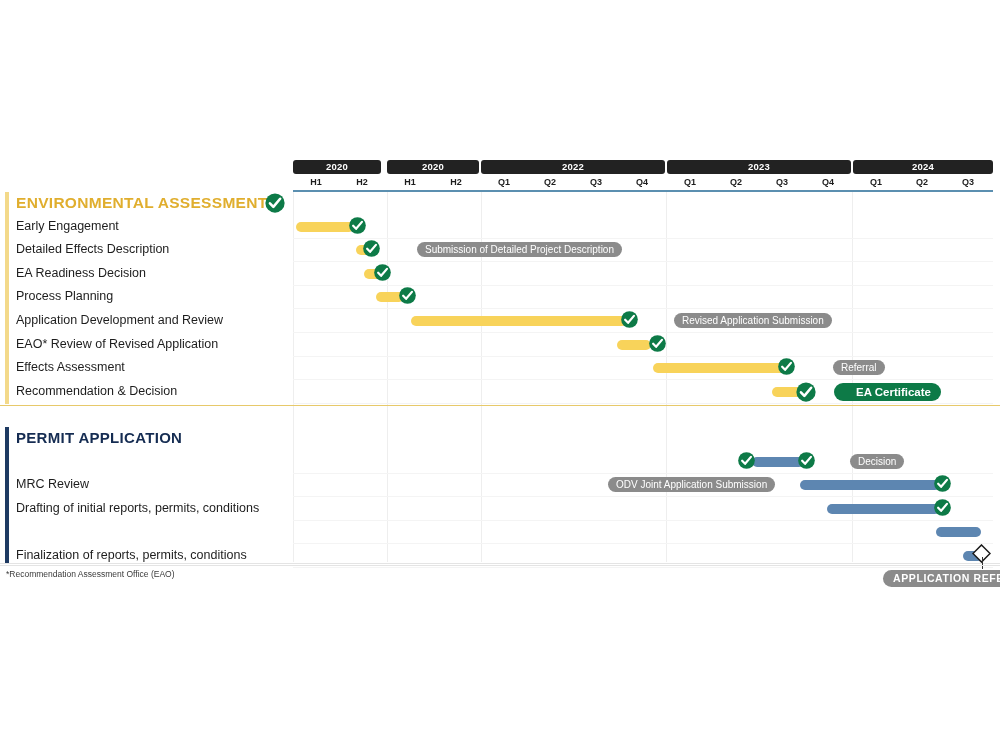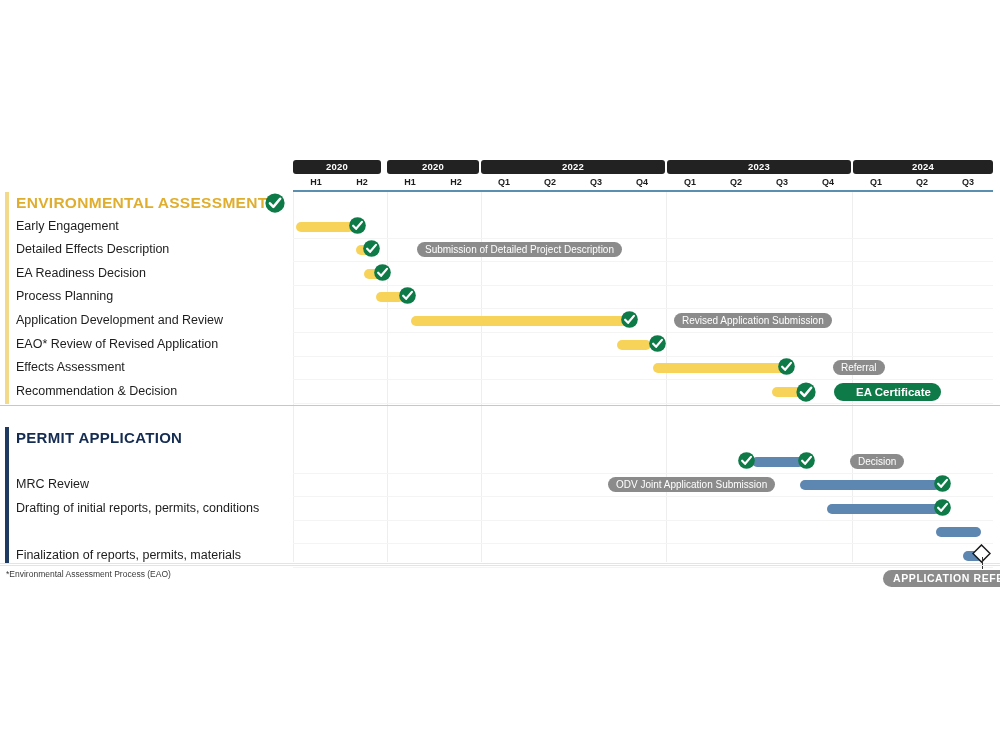--- a/index.html
+++ b/index.html
@@ -393,31 +393,31 @@
         <svg viewBox="0 0 24 24" aria-hidden="true">
           <circle cx="12" cy="12" r="10.5" fill="#0d7a47"></circle>
           <path d="M6.5 12.3 L10.2 16.2 L17.6 7.4" fill="none" stroke="#ffffff" stroke-width="2.8" stroke-linecap="round" stroke-linejoin="round"></path>
         </svg>
       </div>
       <div class="row" style="top: 520px;">
         <div class="row-sep" style="top: 23px;"></div>
       </div>
       <div class="bar blue" style="left: 936px; width: 45px; top: 527px; position: absolute;"></div>
       <div class="row" style="top: 544px;">
-        <div class="row-label">Finalization of reports, permits, materials</div>
+        <div class="row-label">Finalization of reports, permits, conditions</div>
         <div class="row-sep" style="top: 23px;"></div>
       </div>
       <div class="bar blue" style="left: 963px; width: 20px; top: 551px; position: absolute;"></div>
     </div>
 
   <div id="diamond-marker" style="left: 972px; top: 544px;">
     <svg viewBox="0 0 20 20" aria-hidden="true">
       <polygon points="10,1 19,10 10,19 1,10" fill="#ffffff" stroke="#1a1a1a" stroke-width="1.6"></polygon>
     </svg>
   </div>
   <div id="diamond-stem" style="left: 982px; top: 557px;"></div>
 
   <div class="pill referral-big" id="application-referral-pill" style="left: 846px; top: 570px;">APPLICATION REFERRAL</div>
 
   <div id="footnote-rule"></div>
-  <div id="footnote">*Environmental Assessment Process (EAO)</div>
+  <div id="footnote">*Recommendation Assessment Office (EAO)</div>
 
 </div>
 
 </body></html>

